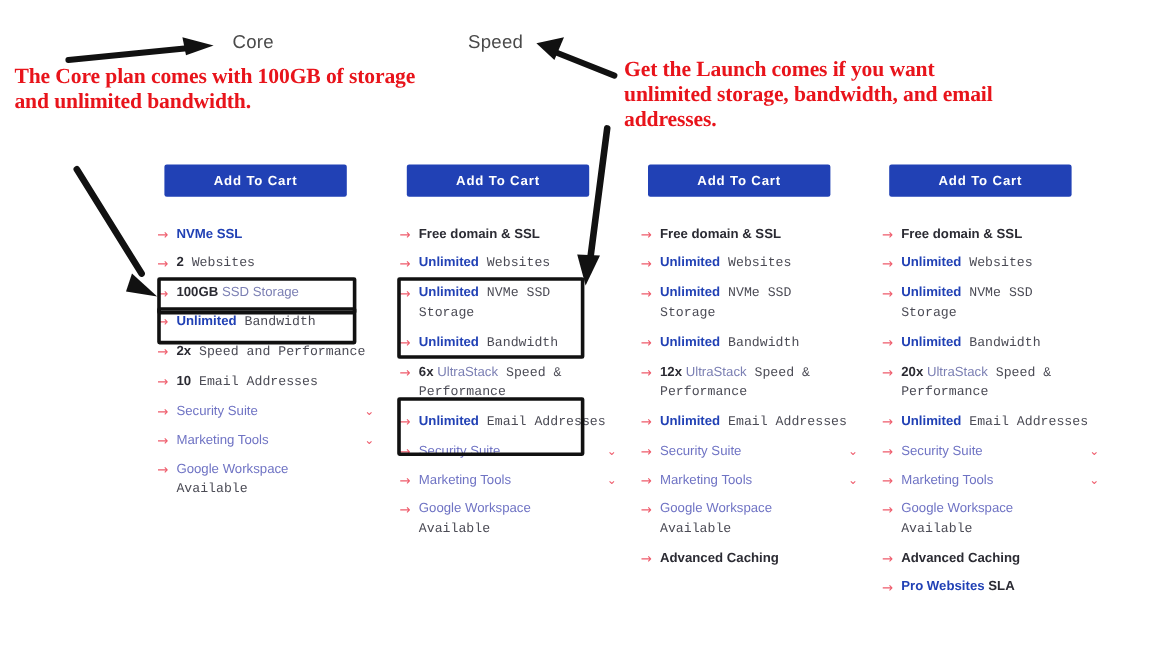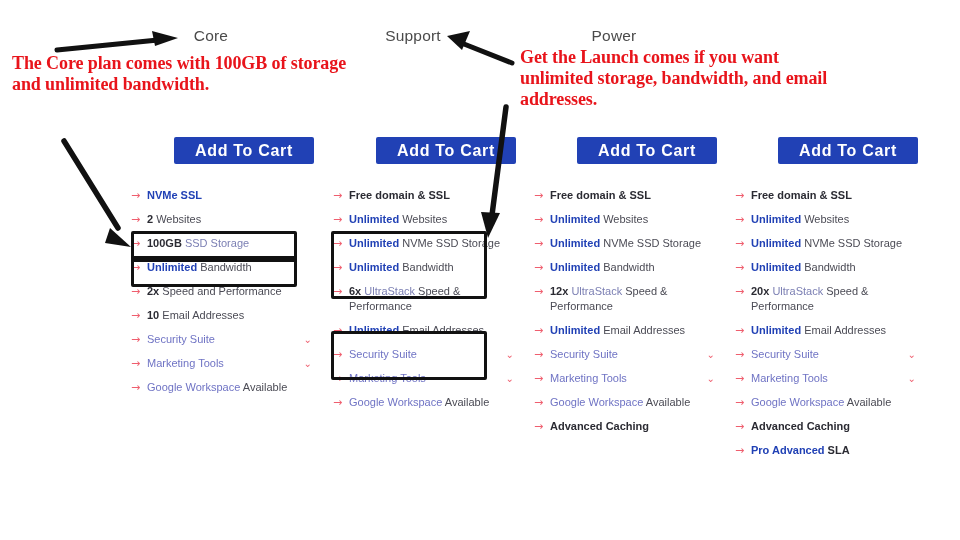--- a/index.html
+++ b/index.html
@@ -17,42 +17,42 @@
   .col-2{left:514px;}
   .col-3{left:715px;}
 
   .plan-name{
     position:absolute;top:27px;left:0;width:200px;text-align:center;
     font-size:15.5px;color:#4a4a4a;letter-spacing:.2px;font-weight:400;
     white-space:nowrap;
   }
 
   .cart-btn{
-    position:absolute;top:137px;left:26px;width:140px;height:27px;
+    position:absolute;top:137px;left:26px;width:152px;height:27px;
     background:#2141b5;color:#ffffff;border:0;border-radius:2px;
     font-family:"Liberation Sans", sans-serif;
-    font-size:16px;font-weight:700;letter-spacing:.7px;
+    font-size:11px;font-weight:700;letter-spacing:.7px;
     display:flex;align-items:center;justify-content:center;
-    cursor:pointer;padding:0;margin-left:37px;
+    cursor:pointer;padding:0;
   }
 
   .features{position:absolute;top:188px;left:20px;width:175px;}
   .feat{
     position:relative;padding-left:16px;margin-bottom:9px;
     font-size:11px;line-height:15px;color:#4b4b55;
     min-height:15px;
   }
   .feat .arw{
     position:absolute;left:0;top:0px;color:#ef5e6e;font-size:11px;line-height:15px;
     font-family:"DejaVu Sans", sans-serif;
   }
   .b-blue{color:#2141b5;font-weight:700;}
   .b-dark{color:#2b2b33;font-weight:700;}
   .t-light{color:#7b7fb3;margin-top:15px;}
-  .t-grey{color:#4b4b55;}
+  .t-grey{color:#4b4b55;font-family:Liberation Mono, monospace;}
   .lnk{color:#6f73c4;}
   .chev{
     position:absolute;right:-6px;top:1px;color:#ef5e6e;font-size:10px;line-height:13px;
     font-family:"DejaVu Sans", sans-serif;
   }
   .feat.is-link{color:#6f73c4;}
 
   
   .hbox{position:absolute;border:3.5px solid #111111;border-radius:2px;background:transparent;}
 
@@ -83,36 +83,35 @@
           <div class="feat"><span class="arw">→</span><span class="b-dark">100GB</span><span class="t-light"> SSD Storage</span></div>
           <div class="feat"><span class="arw">→</span><span class="b-blue">Unlimited</span><span class="t-grey"> Bandwidth</span></div>
           <div class="feat"><span class="arw">→</span><span class="b-dark">2x</span><span class="t-grey"> Speed and Performance</span></div>
           <div class="feat"><span class="arw">→</span><span class="b-dark">10</span><span class="t-grey"> Email Addresses</span></div>
           <div class="feat is-link"><span class="arw">→</span><span class="lnk">Security Suite</span><span class="chev">⌄</span></div>
           <div class="feat is-link"><span class="arw">→</span><span class="lnk"> Marketing Tools</span><span class="chev">⌄</span></div>
           <div class="feat"><span class="arw">→</span><span class="lnk">Google Workspace</span><span class="t-grey"> Available</span></div>
         </div>
       </div>
       <div class="col col-1">
-        <div class="plan-name">Support</div>
+        <div class="plan-name">Speed</div>
         <button class="cart-btn">Add To Cart</button>
         <div class="features">
           <div class="feat"><span class="arw">→</span><span class="b-dark">Free domain &amp; SSL</span></div>
           <div class="feat"><span class="arw">→</span><span class="b-blue">Unlimited</span><span class="t-grey"> Websites</span></div>
           <div class="feat"><span class="arw">→</span><span class="b-blue">Unlimited</span><span class="t-grey"> NVMe SSD Storage</span></div>
           <div class="feat"><span class="arw">→</span><span class="b-blue">Unlimited</span><span class="t-grey"> Bandwidth</span></div>
           <div class="feat"><span class="arw">→</span><span class="b-dark">6x</span><span class="t-light"> UltraStack</span><span class="t-grey"> Speed &amp; Performance</span></div>
           <div class="feat"><span class="arw">→</span><span class="b-blue">Unlimited</span><span class="t-grey"> Email Addresses</span></div>
           <div class="feat is-link"><span class="arw">→</span><span class="lnk">Security Suite</span><span class="chev">⌄</span></div>
           <div class="feat is-link"><span class="arw">→</span><span class="lnk"> Marketing Tools</span><span class="chev">⌄</span></div>
           <div class="feat"><span class="arw">→</span><span class="lnk">Google Workspace</span><span class="t-grey"> Available</span></div>
         </div>
       </div>
       <div class="col col-2">
-        <div class="plan-name">Power</div>
         <button class="cart-btn">Add To Cart</button>
         <div class="features">
           <div class="feat"><span class="arw">→</span><span class="b-dark">Free domain &amp; SSL</span></div>
           <div class="feat"><span class="arw">→</span><span class="b-blue">Unlimited</span><span class="t-grey"> Websites</span></div>
           <div class="feat"><span class="arw">→</span><span class="b-blue">Unlimited</span><span class="t-grey"> NVMe SSD Storage</span></div>
           <div class="feat"><span class="arw">→</span><span class="b-blue">Unlimited</span><span class="t-grey"> Bandwidth</span></div>
           <div class="feat"><span class="arw">→</span><span class="b-dark">12x</span><span class="t-light"> UltraStack</span><span class="t-grey"> Speed &amp; Performance</span></div>
           <div class="feat"><span class="arw">→</span><span class="b-blue">Unlimited</span><span class="t-grey"> Email Addresses</span></div>
           <div class="feat is-link"><span class="arw">→</span><span class="lnk">Security Suite</span><span class="chev">⌄</span></div>
           <div class="feat is-link"><span class="arw">→</span><span class="lnk"> Marketing Tools</span><span class="chev">⌄</span></div>
@@ -126,21 +125,21 @@
           <div class="feat"><span class="arw">→</span><span class="b-dark">Free domain &amp; SSL</span></div>
           <div class="feat"><span class="arw">→</span><span class="b-blue">Unlimited</span><span class="t-grey"> Websites</span></div>
           <div class="feat"><span class="arw">→</span><span class="b-blue">Unlimited</span><span class="t-grey"> NVMe SSD Storage</span></div>
           <div class="feat"><span class="arw">→</span><span class="b-blue">Unlimited</span><span class="t-grey"> Bandwidth</span></div>
           <div class="feat"><span class="arw">→</span><span class="b-dark">20x</span><span class="t-light"> UltraStack</span><span class="t-grey"> Speed &amp; Performance</span></div>
           <div class="feat"><span class="arw">→</span><span class="b-blue">Unlimited</span><span class="t-grey"> Email Addresses</span></div>
           <div class="feat is-link"><span class="arw">→</span><span class="lnk">Security Suite</span><span class="chev">⌄</span></div>
           <div class="feat is-link"><span class="arw">→</span><span class="lnk"> Marketing Tools</span><span class="chev">⌄</span></div>
           <div class="feat"><span class="arw">→</span><span class="lnk">Google Workspace</span><span class="t-grey"> Available</span></div>
           <div class="feat"><span class="arw">→</span><span class="b-dark">Advanced Caching</span></div>
-          <div class="feat"><span class="arw">→</span><span class="b-blue">Pro Advanced</span><span class="b-dark"> SLA</span></div>
+          <div class="feat"><span class="arw">→</span><span class="b-blue">Pro Websites</span><span class="b-dark"> SLA</span></div>
         </div>
       </div>
     </div>
 
   <div id="boxes">
       <div class="hbox" style="left: 131px; top: 231px; width: 160px; height: 25px;"></div>
       <div class="hbox" style="left: 131px; top: 256px; width: 160px; height: 25px;"></div>
       <div class="hbox" style="left: 331px; top: 231px; width: 150px; height: 62px;"></div>
       <div class="hbox" style="left: 331px; top: 331px; width: 150px; height: 43px;"></div>
     </div>

